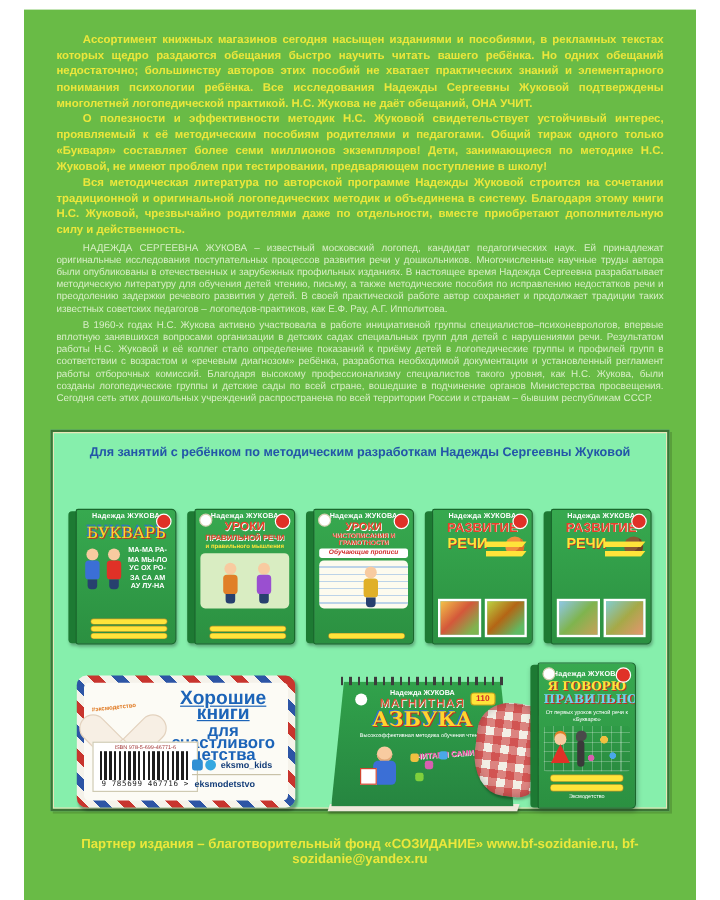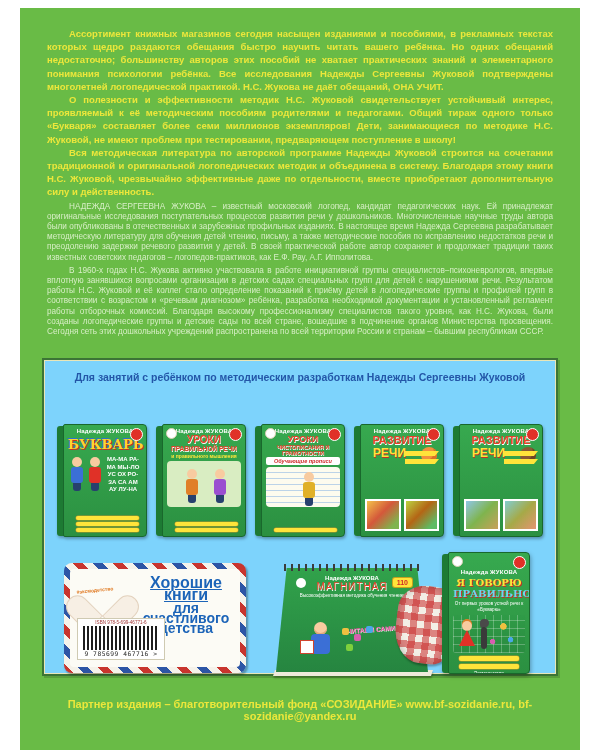--- a/index.html
+++ b/index.html
@@ -17,21 +17,21 @@
     margin:0;color:#ece73b;font-weight:bold;font-size:9.5px;line-height:13.2px;
     text-align:justify;text-indent:22px;
   }
   p.bio{
     margin:3px 0 0 0;color:#d7eec6;font-size:8.2px;line-height:10.2px;
     text-align:justify;text-indent:22px;
   }
   
   .panel{
     position:absolute;left:22px;top:350px;width:516px;height:318px;
-    background:#7dd3fc;border:2px solid #3c7436;box-sizing:border-box;
+    background:#86efac;border:2px solid #3c7436;box-sizing:border-box;
     box-shadow:inset 0 0 0 1px #e9e6b8, 2px 2px 0 rgba(0,0,0,.15);
   }
   .panel-header{
     position:absolute;top:11px;left:6px;right:6px;text-align:center;
     color:#2356a8;font-weight:bold;font-size:10.5px;line-height:13px;
   }
   .books-row{
     position:absolute;top:64px;left:0;right:0;
     display:flex;justify-content:center;gap:9px;
   }
@@ -39,21 +39,21 @@
   .spine{position:absolute;left:0;top:2px;bottom:1px;width:7px;background:#1d7a33;border-radius:3px 0 0 3px;}
   .cover{
     position:absolute;left:6px;right:0;top:0;bottom:0;
     background:linear-gradient(#37a94f,#2b9041);
     border:1px solid #19682c;border-radius:2px 4px 4px 2px;
     overflow:hidden;box-sizing:border-box;padding:3px 4px 2px 4px;
   }
   .author{color:#ffffff;font-weight:bold;font-size:6px;text-align:center;letter-spacing:.2px;}
   .logo{position:absolute;left:3px;top:3px;width:9px;height:9px;background:#fff;border-radius:50%;border:1px solid #d6d0b2;}
   .sticker{position:absolute;right:3px;top:3px;width:11px;height:11px;background:#e03127;border:1px solid #fff;border-radius:50%;}
-  .t-buk{font-family:"DejaVu Serif",serif;font-weight:bold;font-size:13px;text-align:center;color:#ffd52e;
+  .t-buk{font-family:"DejaVu Serif",serif;font-weight:normal;font-size:13px;text-align:center;color:#ffd52e;
     text-shadow:1px 1px 0 #c42f24,-1px -1px 0 #2f6fd0;margin-top:3px;}
   .t-red{font-weight:bold;text-align:center;color:#e8402a;text-shadow:.5px .5px 0 #ffffff;}
   .t-yel{font-weight:bold;text-align:center;color:#ffe43a;text-shadow:.5px .5px 0 #c42f24;}
   .t-sub{font-weight:bold;text-align:center;color:#ffe43a;font-size:5px;margin-top:1px;}
   .b1-mid{display:flex;margin-top:3px;}
   .kid{position:relative;width:14px;height:34px;margin:2px 2px 0 2px;}
   .kid .head{position:absolute;top:0;left:2px;width:10px;height:10px;border-radius:50%;background:#f8cba0;}
   .kid .body{position:absolute;top:10px;left:1px;width:12px;height:16px;border-radius:3px;}
   .kid .legs{position:absolute;top:26px;left:3px;width:8px;height:8px;background:#27406e;border-radius:0 0 3px 3px;}
   .syll{flex:1;color:#fff;font-weight:bold;font-size:6px;line-height:7.5px;text-align:center;margin-top:1px;}
@@ -134,21 +134,21 @@
     position:absolute;right:2px;top:26px;width:64px;height:78px;transform:rotate(7deg);
     background-color:#f3efe6;
     background-image:repeating-linear-gradient(0deg,rgba(201,44,44,.55) 0 7px,transparent 7px 14px),
                      repeating-linear-gradient(90deg,rgba(201,44,44,.55) 0 7px,transparent 7px 14px);
     border-radius:45% 45% 42% 42% / 32% 32% 46% 46%;
     box-shadow:inset 0 0 8px rgba(0,0,0,.25),1px 2px 2px rgba(0,0,0,.3);
   }
   
   .rbook{position:absolute;left:398px;top:-8px;width:88px;height:122px;filter:drop-shadow(1.5px 2px 2px rgba(0,0,0,.3));}
   .rbook .spine{background:#1d7a33;}
-  .rbook .cover{padding-top:16px;}
+  .rbook .cover{padding-top:6px;}
   .r-t1{font-family:"DejaVu Serif",serif;font-weight:bold;font-size:10px;text-align:center;color:#ffe43a;
     text-shadow:1px 1px 0 #c42f24;margin-top:2px;}
   .r-t2{font-family:"DejaVu Serif",serif;font-weight:bold;font-size:10px;color:#6fd3f0;
     text-shadow:1px 1px 0 #c42f24;}
   .r-sub{color:#ffffff;font-size:4.6px;text-align:center;margin-top:2px;line-height:5.5px;}
   .r-illu{position:relative;height:38px;margin-top:3px;border-radius:3px;
     background:
       radial-gradient(circle at 70% 30%,#f0c040 3px,transparent 3.5px),
       radial-gradient(circle at 55% 70%,#d85fb0 2.5px,transparent 3px),
       radial-gradient(circle at 80% 65%,#4aa8e8 2.5px,transparent 3px),
@@ -168,21 +168,21 @@
   .proceeds{position:absolute;left:0;right:0;top:705px;text-align:center;color:#ffffff;font-weight:bold;font-size:8.6px;line-height:11px;}
 </style>
 </head>
 <body>
 
 <div class="sheet">
 
   <div class="textcol">
     <p class="intro">Ассортимент книжных магазинов сегодня насыщен изданиями и пособиями, в рекламных текстах которых щедро раздаются обещания быстро научить читать вашего ребёнка. Но одних обещаний недостаточно; большинству авторов этих пособий не хватает практических знаний и элементарного понимания психологии ребёнка. Все исследования Надежды Сергеевны Жуковой подтверждены многолетней логопедической практикой. Н.С. Жукова не даёт обещаний, ОНА УЧИТ.</p>
     <p class="intro">О полезности и эффективности методик Н.С. Жуковой свидетельствует устойчивый интерес, проявляемый к её методическим пособиям родителями и педагогами. Общий тираж одного только «Букваря» составляет более семи миллионов экземпляров! Дети, занимающиеся по методике Н.С. Жуковой, не имеют проблем при тестировании, предваряющем поступление в школу!</p>
-    <p class="intro">Вся методическая литература по авторской программе Надежды Жуковой строится на сочетании традиционной и оригинальной логопедических методик и объединена в систему. Благодаря этому книги Н.С. Жуковой, чрезвычайно эффективные даже по отдельности, вместе приобретают дополнительную силу и действенность.</p>
+    <p class="intro">Вся методическая литература по авторской программе Надежды Жуковой строится на сочетании традиционной и оригинальной логопедических методик и объединена в систему. Благодаря этому книги Н.С. Жуковой, чрезвычайно родителями даже по отдельности, вместе приобретают дополнительную силу и действенность.</p>
     <p class="bio">НАДЕЖДА СЕРГЕЕВНА ЖУКОВА – известный московский логопед, кандидат педагогических наук. Ей принадлежат оригинальные исследования поступательных процессов развития речи у дошкольников. Многочисленные научные труды автора были опубликованы в отечественных и зарубежных профильных изданиях. В настоящее время Надежда Сергеевна разрабатывает методическую литературу для обучения детей чтению, письму, а также методические пособия по исправлению недостатков речи и преодолению задержки речевого развития у детей. В своей практической работе автор сохраняет и продолжает традиции таких известных советских педагогов – логопедов-практиков, как Е.Ф. Рау, А.Г. Ипполитова.</p>
     <p class="bio">В 1960-х годах Н.С. Жукова активно участвовала в работе инициативной группы специалистов–психоневрологов, впервые вплотную занявшихся вопросами организации в детских садах специальных групп для детей с нарушениями речи. Результатом работы Н.С. Жуковой и её коллег стало определение показаний к приёму детей в логопедические группы и профилей групп в соответствии с возрастом и «речевым диагнозом» ребёнка, разработка необходимой документации и установленный регламент работы отборочных комиссий. Благодаря высокому профессионализму специалистов такого уровня, как Н.С. Жукова, были созданы логопедические группы и детские сады по всей стране, вошедшие в подчинение органов Министерства просвещения. Сегодня сеть этих дошкольных учреждений распространена по всей территории России и странам – бывшим республикам СССР.</p>
   </div>
 
   <div class="panel">
     <div class="panel-header">
       <div>Для занятий с ребёнком по методическим разработкам Надежды Сергеевны Жуковой</div>
     </div>
 
     <div class="books-row">
@@ -312,30 +312,42 @@
           <div class="heart-tag">#эксмодетство</div>
           <div class="pc-text">
             <div class="pc-t1">Хорошие книги</div>
             <div class="pc-t2">для счастливого детства</div>
           </div>
           <div class="barcode">
             <div class="isbn">ISBN 978-5-699-46771-6</div>
             <div class="bars"></div>
             <div class="bdigits">9 785699 467716 &gt;</div>
           </div>
+          <div class="socials">
+            <div class="soc-row">
+              <span class="soc-ic"></span>
+              <span class="soc-ic tg"></span>
+              <span class="handle">eksmo_kids</span>
+            </div>
+            <div class="soc-div"></div>
+            <div class="soc-row">
+              <span class="handle">eksmodetstvo</span>
+            </div>
+          </div>
         </div>
       </div>
 
       <div class="easel">
         <div class="base"></div>
         <div class="front">
           <div class="e-logo"></div>
           <div class="e-badge">110</div>
           <div class="e-author">Надежда ЖУКОВА</div>
           <div class="e-t1">МАГНИТНАЯ</div>
+          <div class="e-t2">АЗБУКА</div>
           <div class="e-sub">Высокоэффективная методика обучения чтению</div>
           <div class="e-note">ЧИТАЕМ САМИ</div>
           <div class="boy">
             <div class="head"></div>
               <div class="body"></div>
               <div class="card"></div>
           </div>
           <span class="magnet" style="left:66px;top:60px;background:#f0c040;"></span>
           <span class="magnet" style="left:78px;top:66px;background:#d85fb0;"></span>
           <span class="magnet" style="left:90px;top:58px;background:#4aa8e8;"></span>

